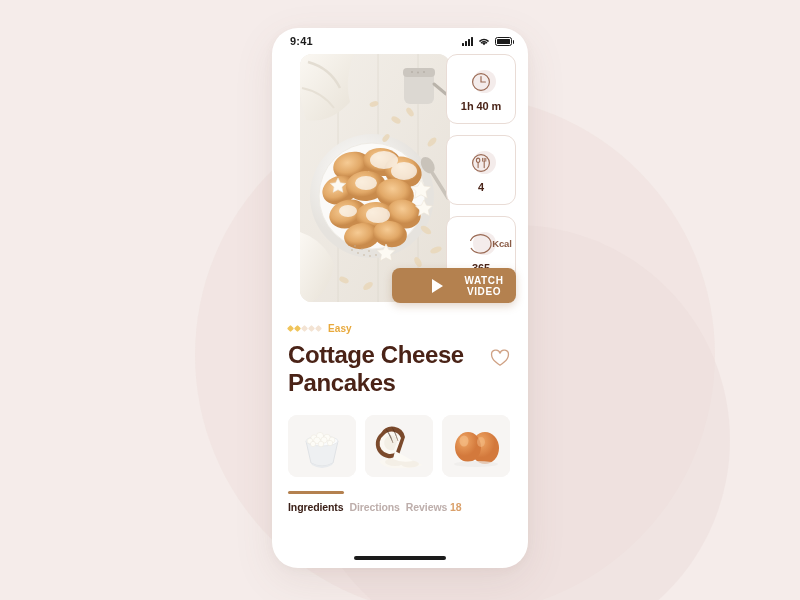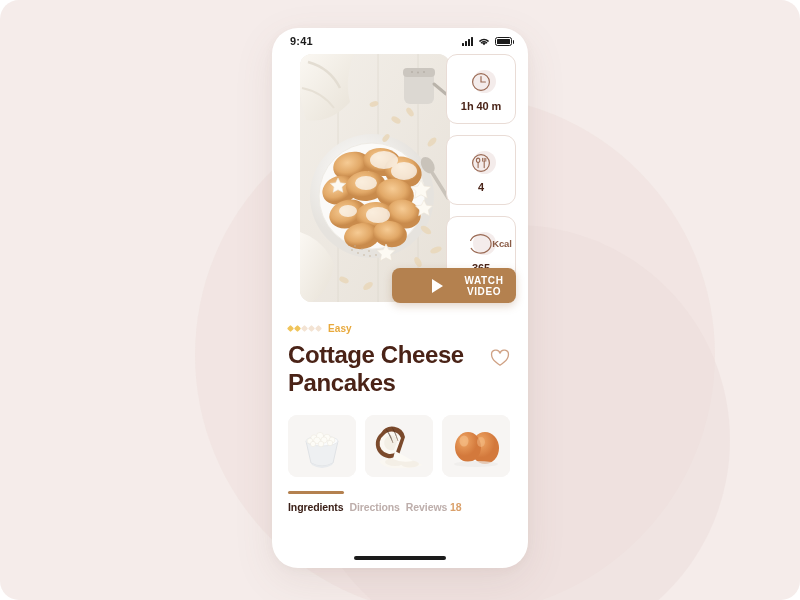--- a/index.html
+++ b/index.html
@@ -10,21 +10,20 @@
     overflow: hidden;
     font-family: "Liberation Sans", sans-serif;
   }
 
   #stage {
     position: relative;
     width: 800px;
     height: 600px;
     background: #f5ecea;
     overflow: hidden;
-    border-radius: 19px;
   }
 
   
   .bg-circle {
     position: absolute;
     border-radius: 50%;
     pointer-events: none;
   }
   #bg-circle-1 {
     width: 520px; height: 520px;

